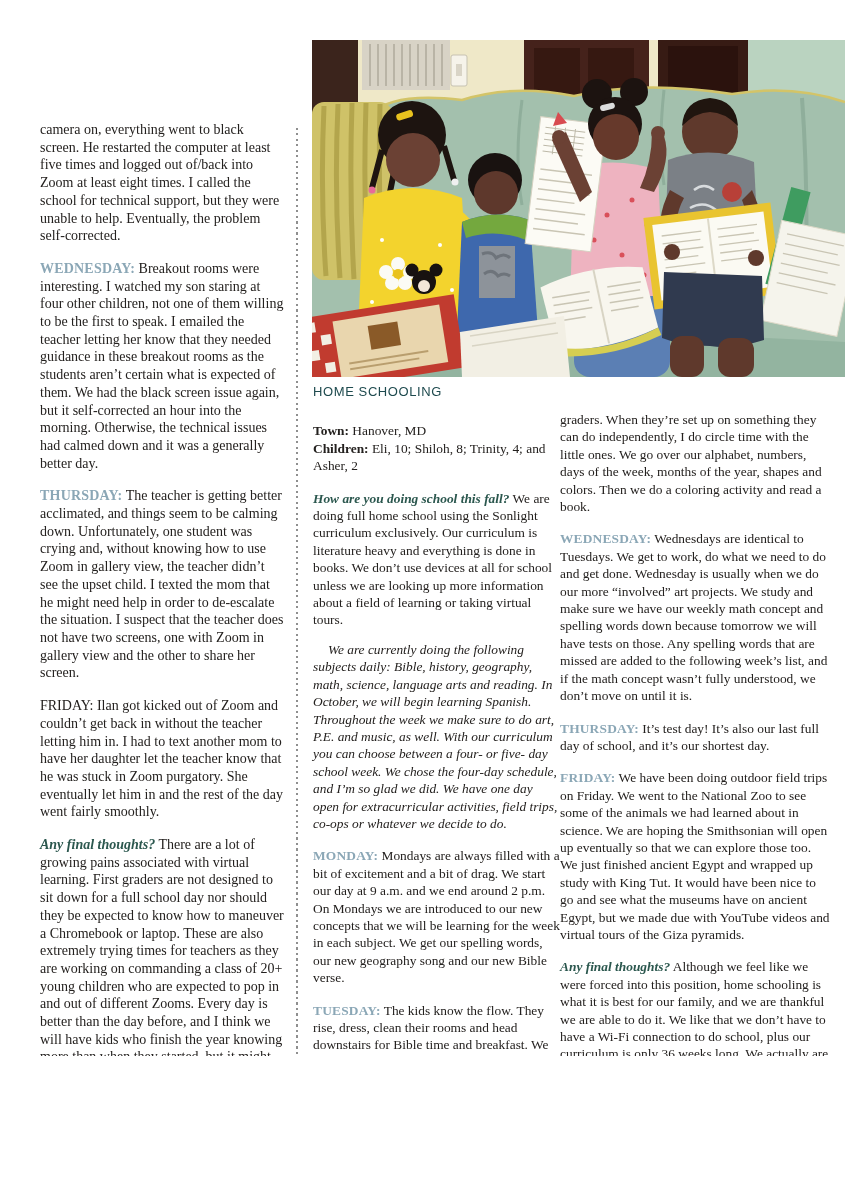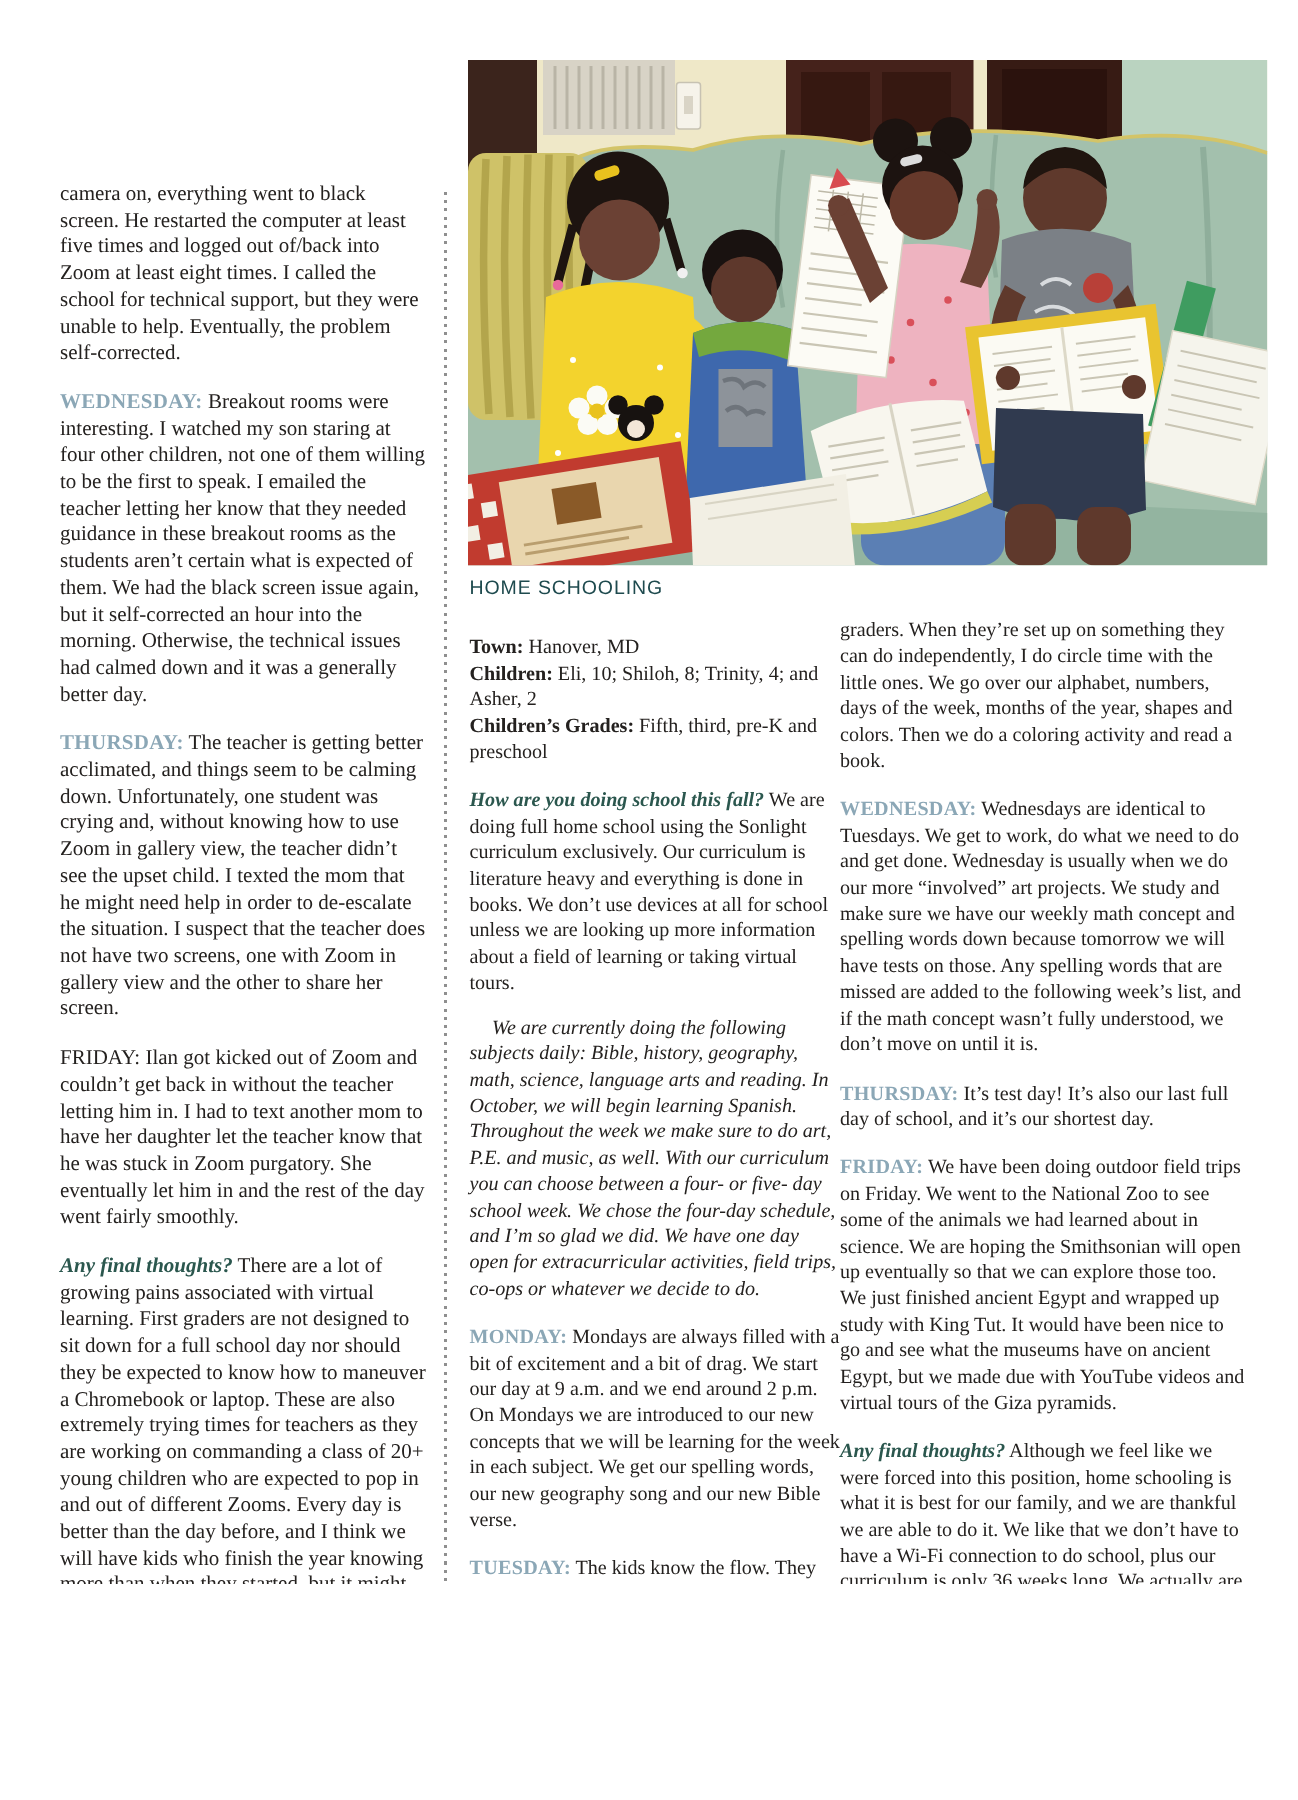--- a/index.html
+++ b/index.html
@@ -207,21 +207,20 @@
     <p>
       <span class="q">Any final thoughts?</span><span> There are a lot of growing pains associated with virtual learning. First graders are not designed to sit down for a full school day nor should they be expected to know how to maneuver a Chromebook or laptop. These are also extremely trying times for teachers as they are working on commanding a class of 20+ young children who are expected to pop in and out of different Zooms. Every day is better than the day before, and I think we will have kids who finish the year knowing more than when they started, but it might not be quite the same quantity as in-person learning.</span><span class="end-mark">■</span>
     </p>
   </div>
 
   <div class="col col-mid">
     <h2 class="heading">HOME SCHOOLING</h2>
     <div class="fields">
       <p><span class="field-label">Town:</span><span> Hanover, MD</span></p>
       <p><span class="field-label">Children:</span><span> Eli, 10; Shiloh, 8; Trinity, 4; and Asher, 2</span></p>
-      <p><span class="field-label">Children’s Grades:</span><span> Fifth, third, pre-K and preschool</span></p>
     </div>
     <p class="no-gap">
       <span class="q">How are you doing school this fall?</span><span> We are doing full home school using the Sonlight curriculum exclusively. Our curriculum is literature heavy and everything is done in books. We don’t use devices at all for school unless we are looking up more information about a field of learning or taking virtual tours.</span>
     </p>
     <p class="indent"><span>We are currently doing the following subjects daily: Bible, history, geography, math, science, language arts and reading. In October, we will begin learning Spanish. Throughout the week we make sure to do art, P.E. and music, as well. With our curriculum you can choose between a four- or five- day school week. We chose the four-day schedule, and I’m so glad we did. We have one day open for extracurricular activities, field trips, co-ops or whatever we decide to do.</span></p>
     <p>
       <span class="day">MONDAY:</span><span> Mondays are always filled with a bit of excitement and a bit of drag. We start our day at 9 a.m. and we end around 2 p.m. On Mondays we are introduced to our new concepts that we will be learning for the week in each subject. We get our spelling words, our new geography song and our new Bible verse.</span>
     </p>
     <p>
       <span class="day">TUESDAY:</span><span> The kids know the flow. They rise, dress, clean their rooms and head downstairs for Bible time and breakfast. We recite our memory verse for the week and get into our Bible reading. During breakfast, we strategize for the rest of week, then we head to the basement for school. We do all the remaining subjects down here. Most of the “teaching” I do is for my fifth and third</span>

